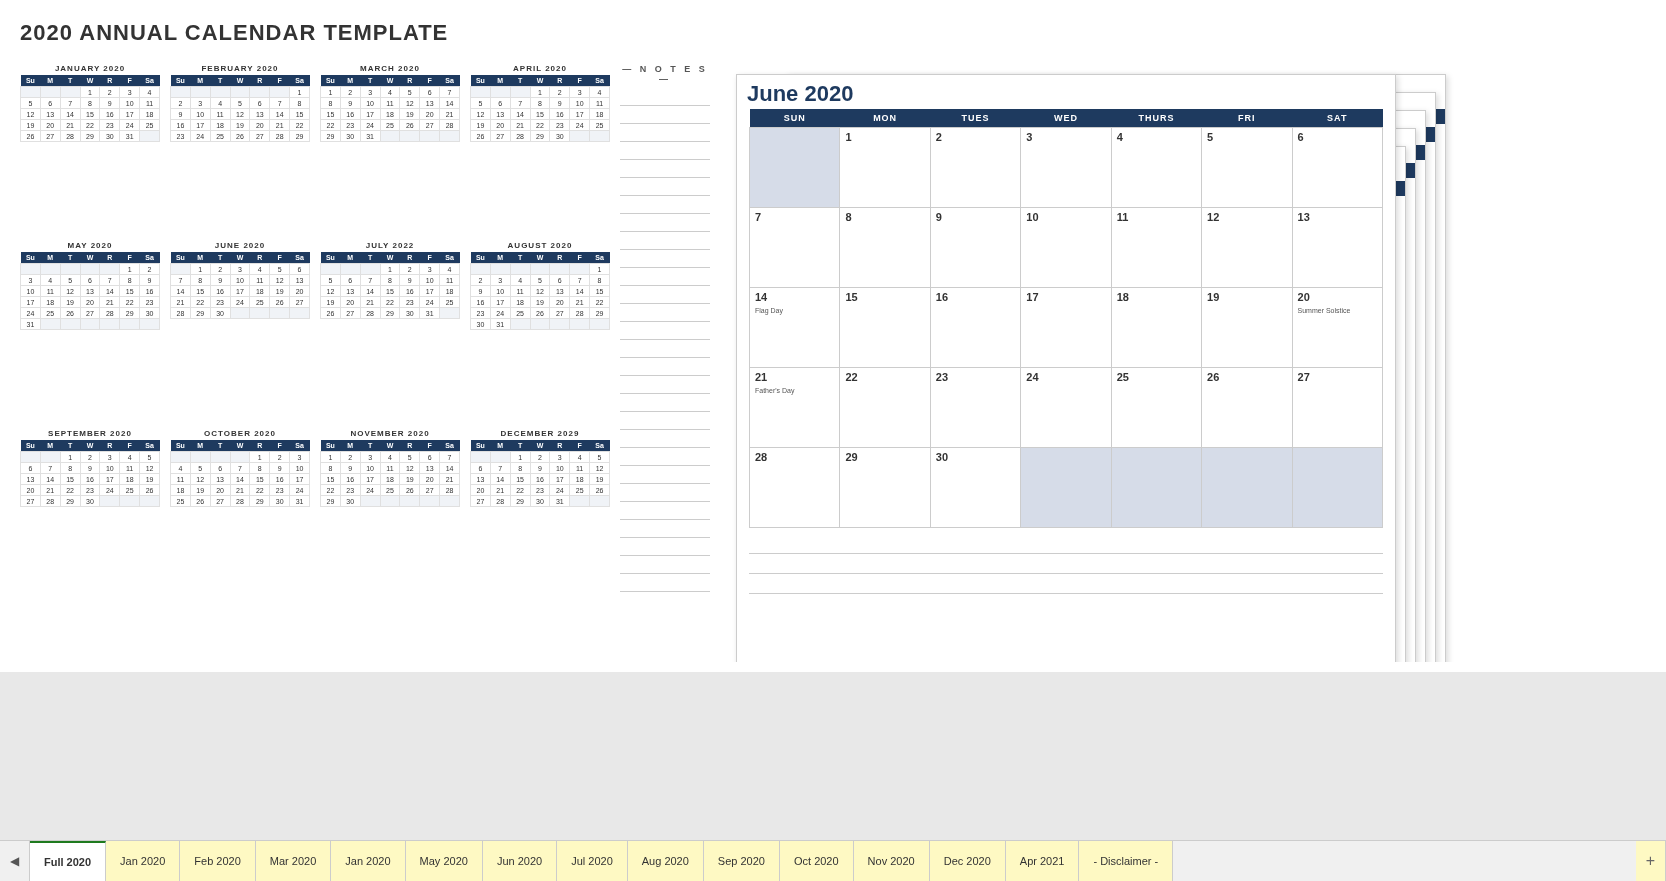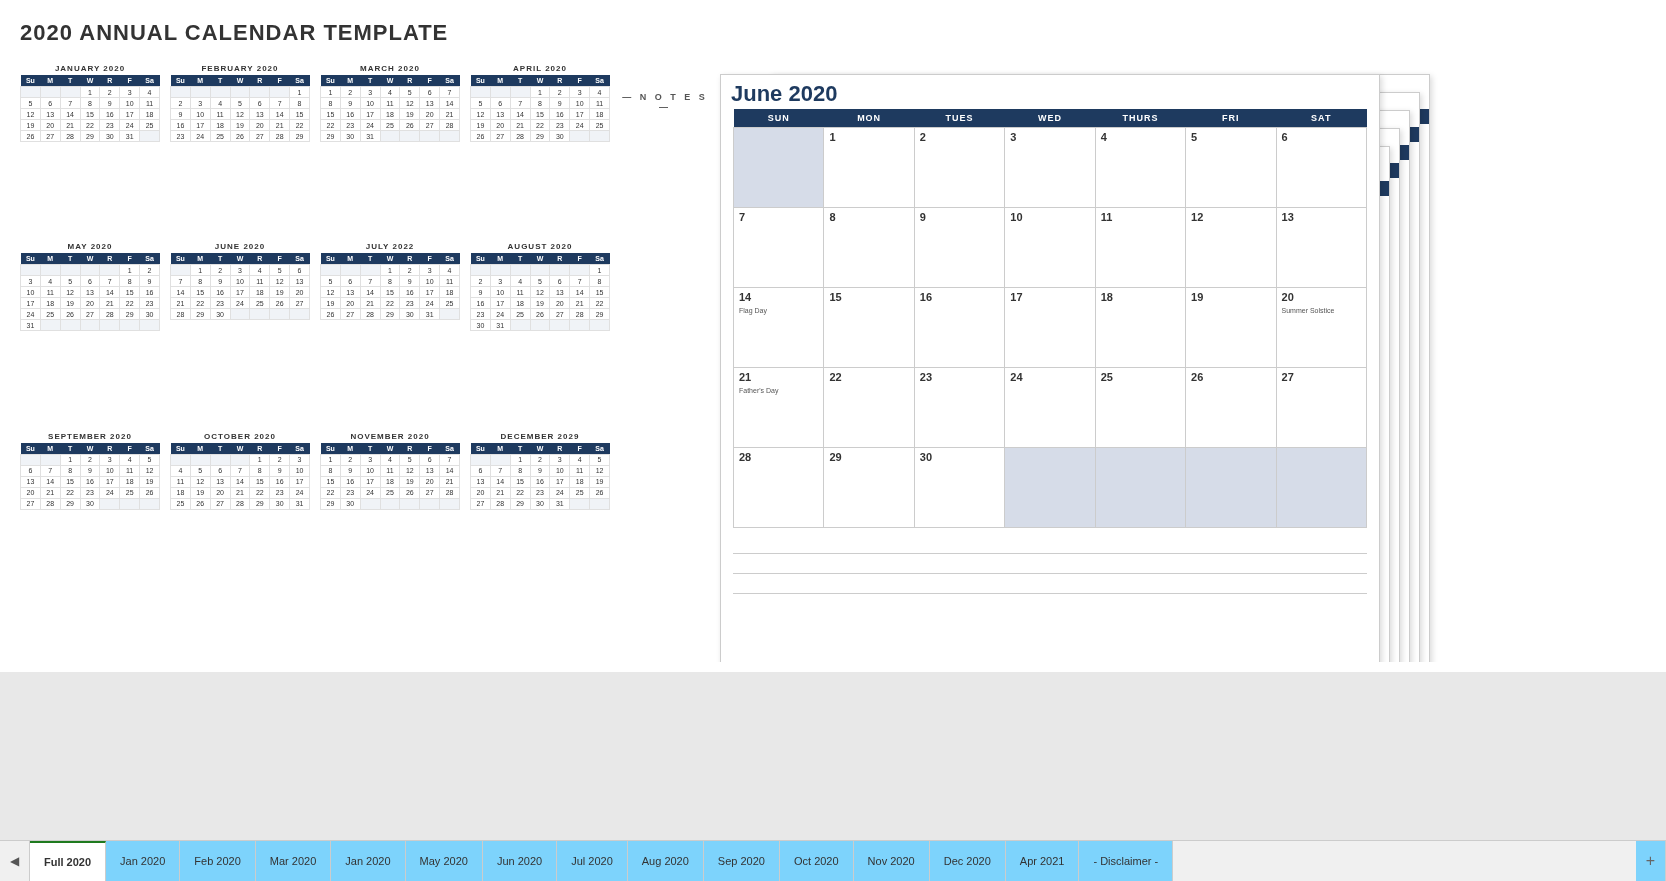--- a/index.html
+++ b/index.html
@@ -38,21 +38,21 @@
       grid-template-columns: repeat(4, 140px) 1fr;
       grid-template-rows: repeat(3, auto);
       gap: 14px 10px;
       flex-shrink: 0;
     }
 
     .notes-section {
       grid-column: 5;
       grid-row: 1 / 4;
       display: flex;
-      margin-top: 28px;
+      flex-direction: column;
     }
 
     .notes-label {
       font-size: 9px;
       letter-spacing: 3px;
       color: #555;
       text-align: center;
       margin-bottom: 4px;
       font-weight: 600;
     }
@@ -219,21 +219,21 @@
 
     .tab-item {
       padding: 0 14px;
       display: flex;
       align-items: center;
       border-right: 1px solid #ccc;
       font-size: 11px;
       color: #333;
       cursor: pointer;
       white-space: nowrap;
-      background: #7dd3fc;
+      background: #fef9c3;
     }
 
     .tab-item.active {
       background: #fff;
       font-weight: 600;
       border-top: 2px solid #1e7a1e;
     }
 
     .tab-item.add-tab {
       padding: 0 10px;
@@ -264,21 +264,21 @@
       letter-spacing: 1px;
     }
   </style>
 </head>
 <body>
 
 <div class="main-area">
 
   <div class="page-title">2020 ANNUAL CALENDAR TEMPLATE</div>
 
-  <div style="display:flex; flex:1; gap:0; overflow:hidden;">
+  <div style="display:flex; flex:1; gap:16px; overflow:hidden;">
 
     <div style="width:690px; flex-shrink:0;">
       <div class="annual-grid" id="annual-grid">
 
         <div class="mini-month">
             <div class="mini-month-title">JANUARY 2020</div>
             <table>
               <thead>
                 <tr>
                   <th>Su</th>

